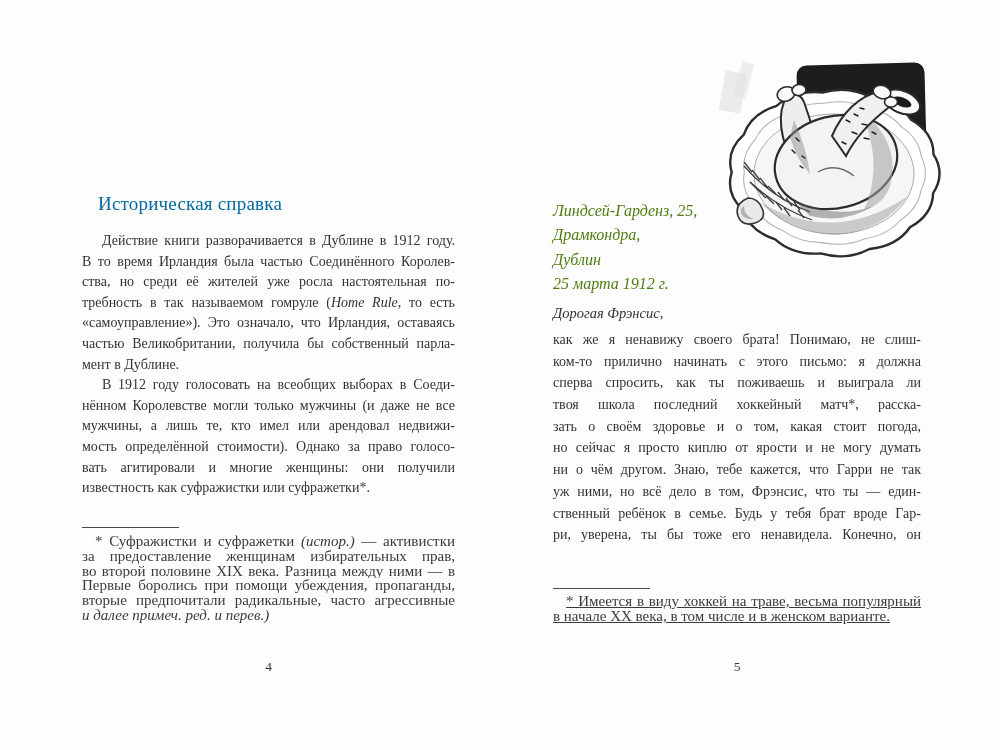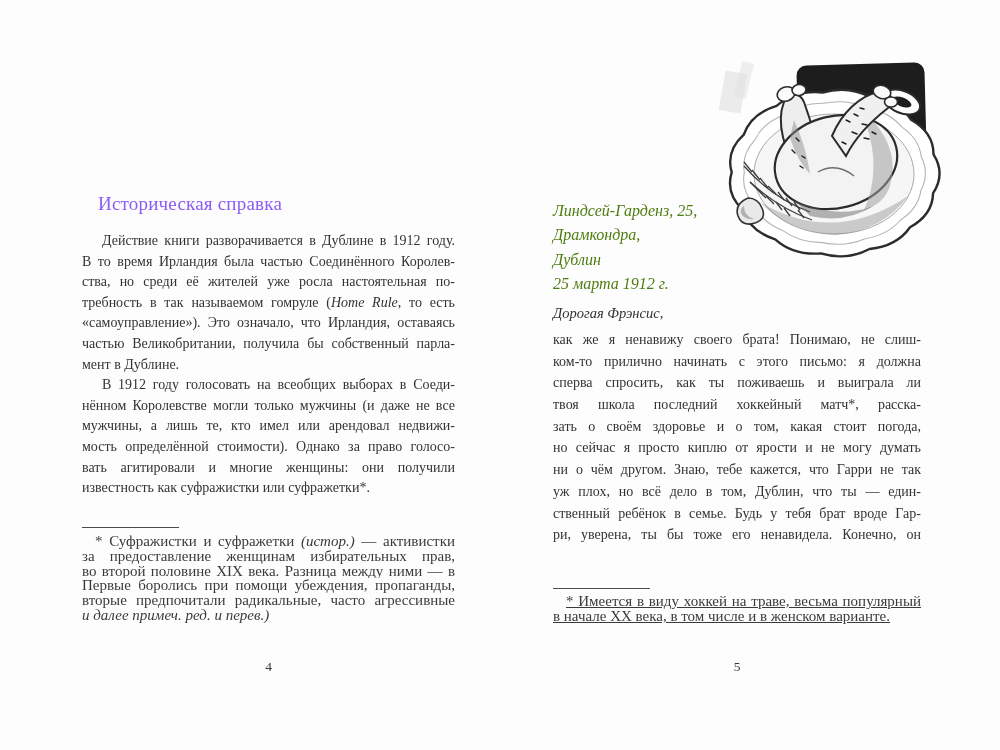--- a/index.html
+++ b/index.html
@@ -20,21 +20,21 @@
     overflow:hidden;
     white-space:normal;
   }
   .tline.flush{text-align-last:left;-moz-text-align-last:left;}
   .tline.indent{text-indent:20px;}
   .it{font-style:italic;}
 
   
   .heading{
     position:absolute;left:98px;top:193px;margin:0;
-    font-size:19px;font-weight:400;color:#8b5cf6;letter-spacing:.2px;
+    font-size:19px;font-weight:400;color:#0369a1;letter-spacing:.2px;
   }
   #left-body{position:absolute;left:82px;top:231px;width:373px;font-size:14px;}
   #left-body .tline{height:20.6px;line-height:20.6px;}
 
   .rule{position:absolute;height:1.4px;background:#4a4a4a;width:97px;}
   #left-rule{left:82px;top:527px;}
   #right-rule{left:553px;top:588px;}
 
   .footnote{font-size:15px;color:#3a3a3a;}
   #left-footnote{position:absolute;left:82px;top:534px;width:373px;}
@@ -178,21 +178,21 @@
       </div>
     <div id="salutation">Дорогая Фрэнсис,</div>
     <div id="letter-body">
         <div class="tline"><span>как же я ненавижу своего брата! Понимаю, не слиш-</span></div>
         <div class="tline"><span>ком-то прилично начинать с этого письмо: я должна</span></div>
         <div class="tline"><span>сперва спросить, как ты поживаешь и выиграла ли</span></div>
         <div class="tline"><span>твоя школа последний хоккейный матч*, расска-</span></div>
         <div class="tline"><span>зать о своём здоровье и о том, какая стоит погода,</span></div>
         <div class="tline"><span>но сейчас я просто киплю от ярости и не могу думать</span></div>
         <div class="tline"><span>ни о чём другом. Знаю, тебе кажется, что Гарри не так</span></div>
-        <div class="tline"><span>уж плох, но всё дело в том, Дублин, что ты — един-</span></div>
+        <div class="tline"><span>уж ними, но всё дело в том, Фрэнсис, что ты — един-</span></div>
         <div class="tline"><span>ственный ребёнок в семье. Будь у тебя брат вроде Гар-</span></div>
         <div class="tline"><span>ри, уверена, ты бы тоже его ненавидела. Конечно, он</span></div>
       </div>
     <div class="rule" id="right-rule"></div>
     <div class="footnote" id="right-footnote">
         <div class="tline indent"><span>* Имеется в виду хоккей на траве, весьма популярный в Ирландии</span></div>
         <div class="tline flush"><span>в начале XX века, в том числе и в женском варианте.</span></div>
       </div>
     <div class="pagenum" id="pagenum-right">5</div>
   </div>

